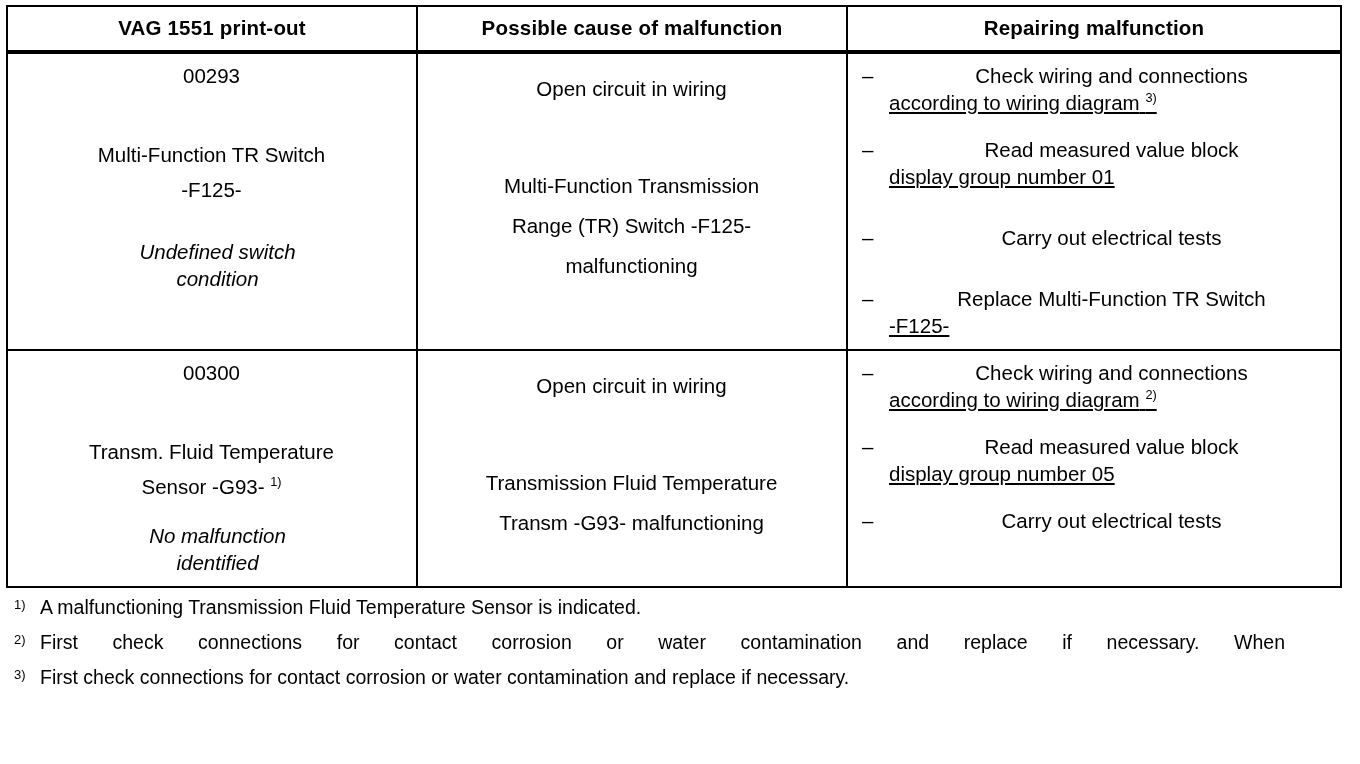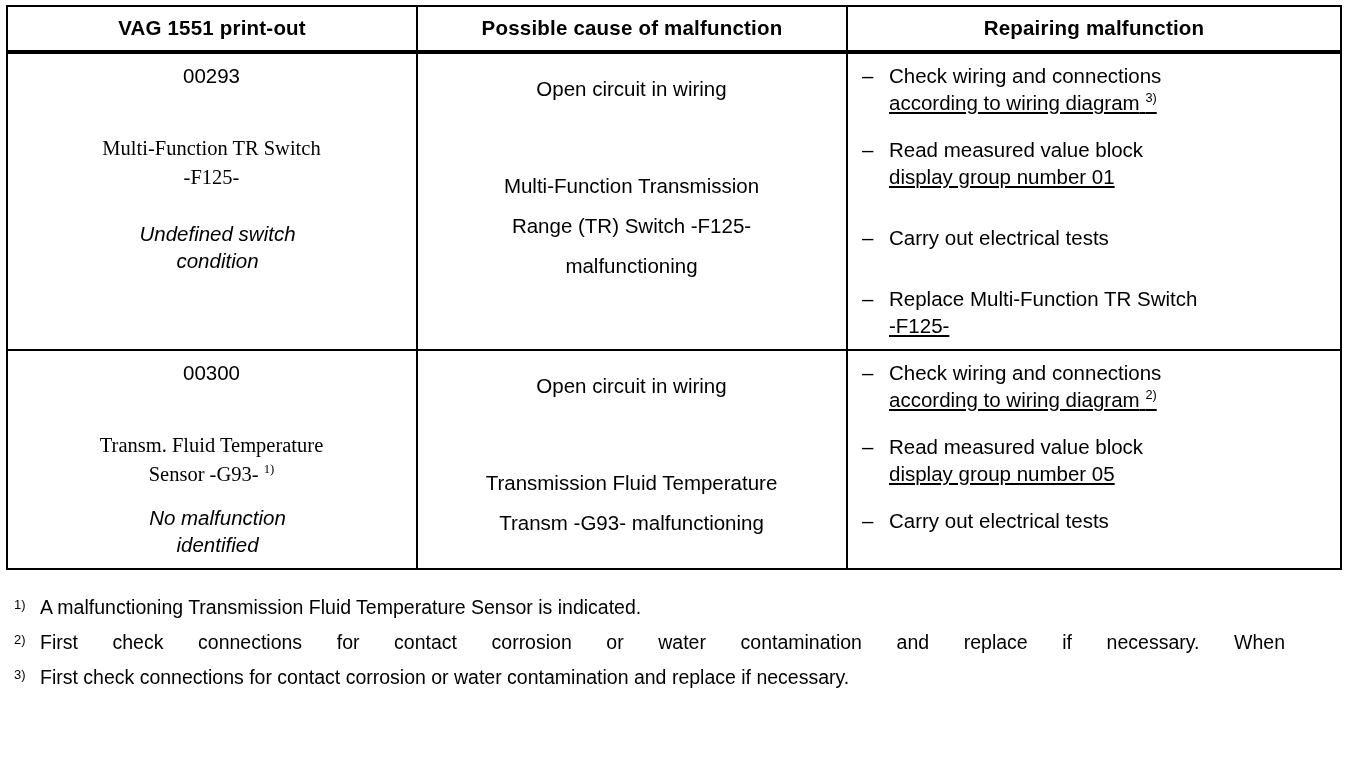--- a/index.html
+++ b/index.html
@@ -71,22 +71,21 @@
 
   
   .code {
     margin: 0 0 0 0;
   }
   .spacer-lg { height: 44px; }
   .spacer-md { height: 27px; }
   .spacer-sm { height: 14px; }
 
   .desc {
-    margin: 2px;
-    font-family: Liberation Serif, serif;
+    margin: 8px;
   }
   .sub-indent {
     margin: 0 0 0 12px;
     font-style: italic;
   }
 
   .cause-line { margin: 13px; }
 
   
   .repair-list {
@@ -100,20 +99,21 @@
     margin-bottom: 20px;
   }
   .repair-list li:last-child { margin-bottom: 0; }
   .repair-list li .dash {
     position: absolute;
     left: 0;
     top: 0;
   }
   .repair-list li .txt {
     display: block;
+    text-align: center;
   }
   .repair-list li .cont {
     display: block;
     text-decoration: underline;
   }
   .gap-extra { margin-bottom: 34px !important; }
 
   sup {
     font-size: 0.62em;
     vertical-align: super;

